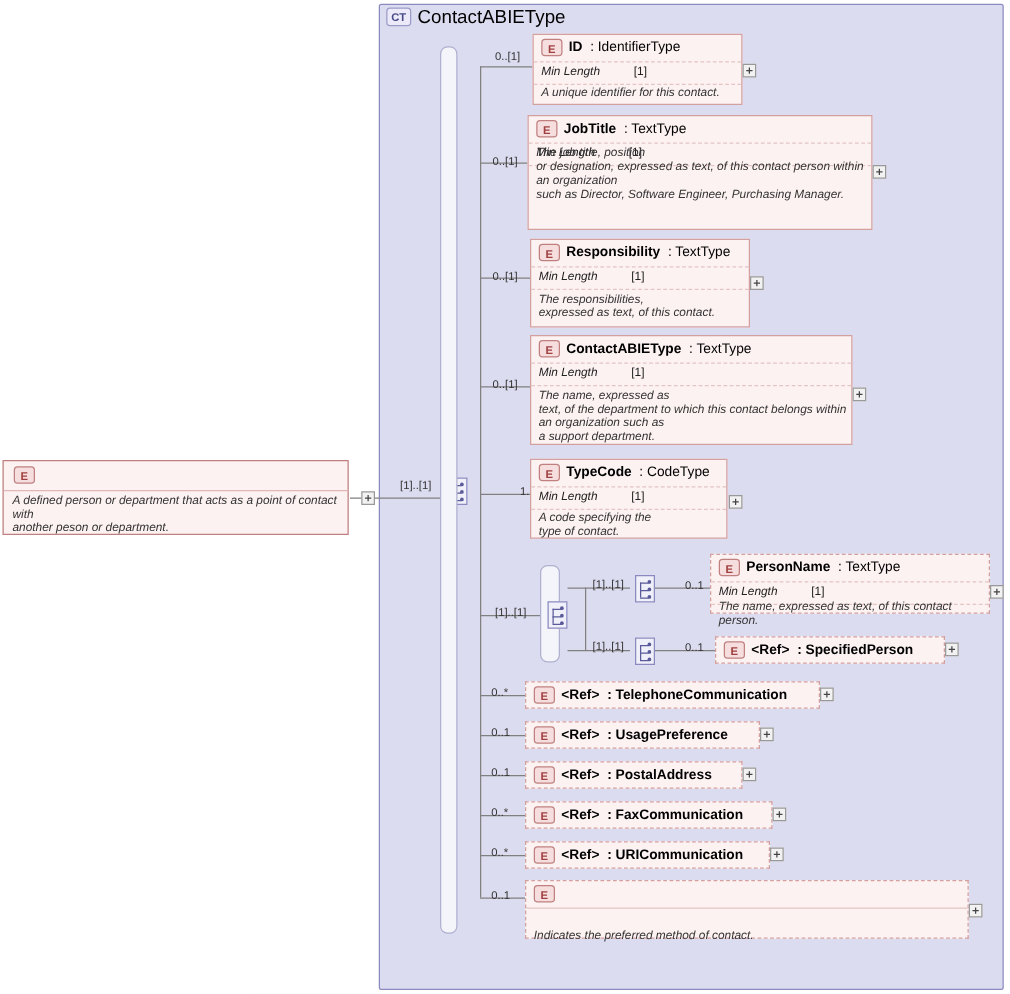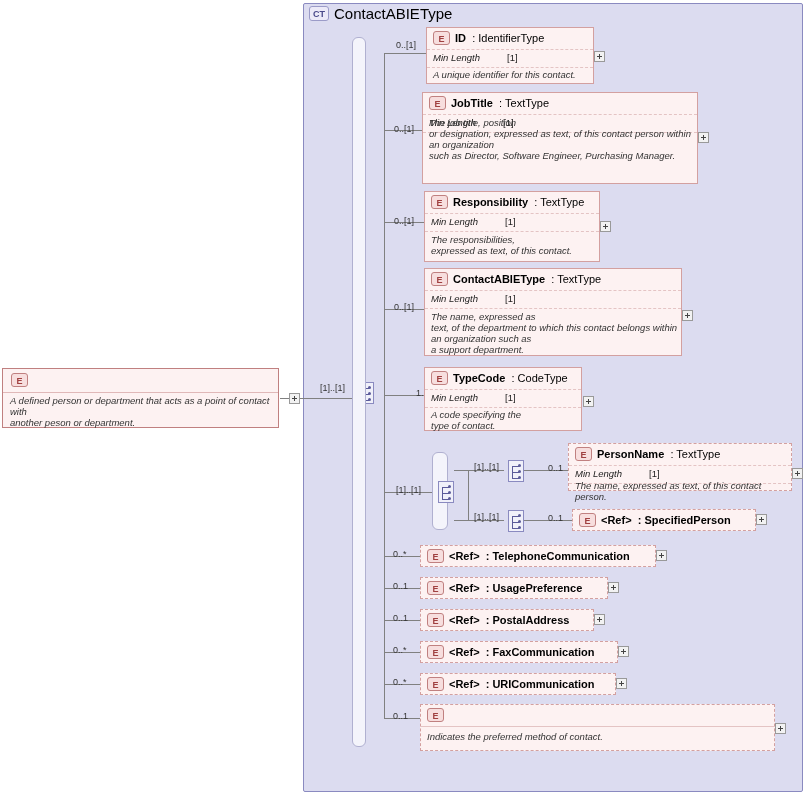--- a/index.html
+++ b/index.html
@@ -480,17 +480,17 @@
     <div class="name"><span>&lt;Ref&gt;</span> &nbsp;<span class="type">: URICommunication</span></div>
   </div>
   <div class="plus" style="left:616px; top:678px;"></div>
 
   <div class="ln lnh" style="left:384px; top:718px; width:36px;"></div>
   <div class="card" style="left:393px; top:711px;">0..1</div>
   <div class="ebox dashed" style="left:420px; top:704px; width:355px; height:47px;">
     <div class="ehdr solidline">
       <div class="e-badge">E</div>
     </div>
-    <div class="doc" style="top:26px; width:340px;">Indicates the preferred method of contact.</div>
+    <div class="doc" style="top:38px; width:340px;">Indicates the preferred method of contact.</div>
   </div>
   <div class="plus" style="left:775px; top:723px;"></div>
 
 </div>
 
 </body></html>

